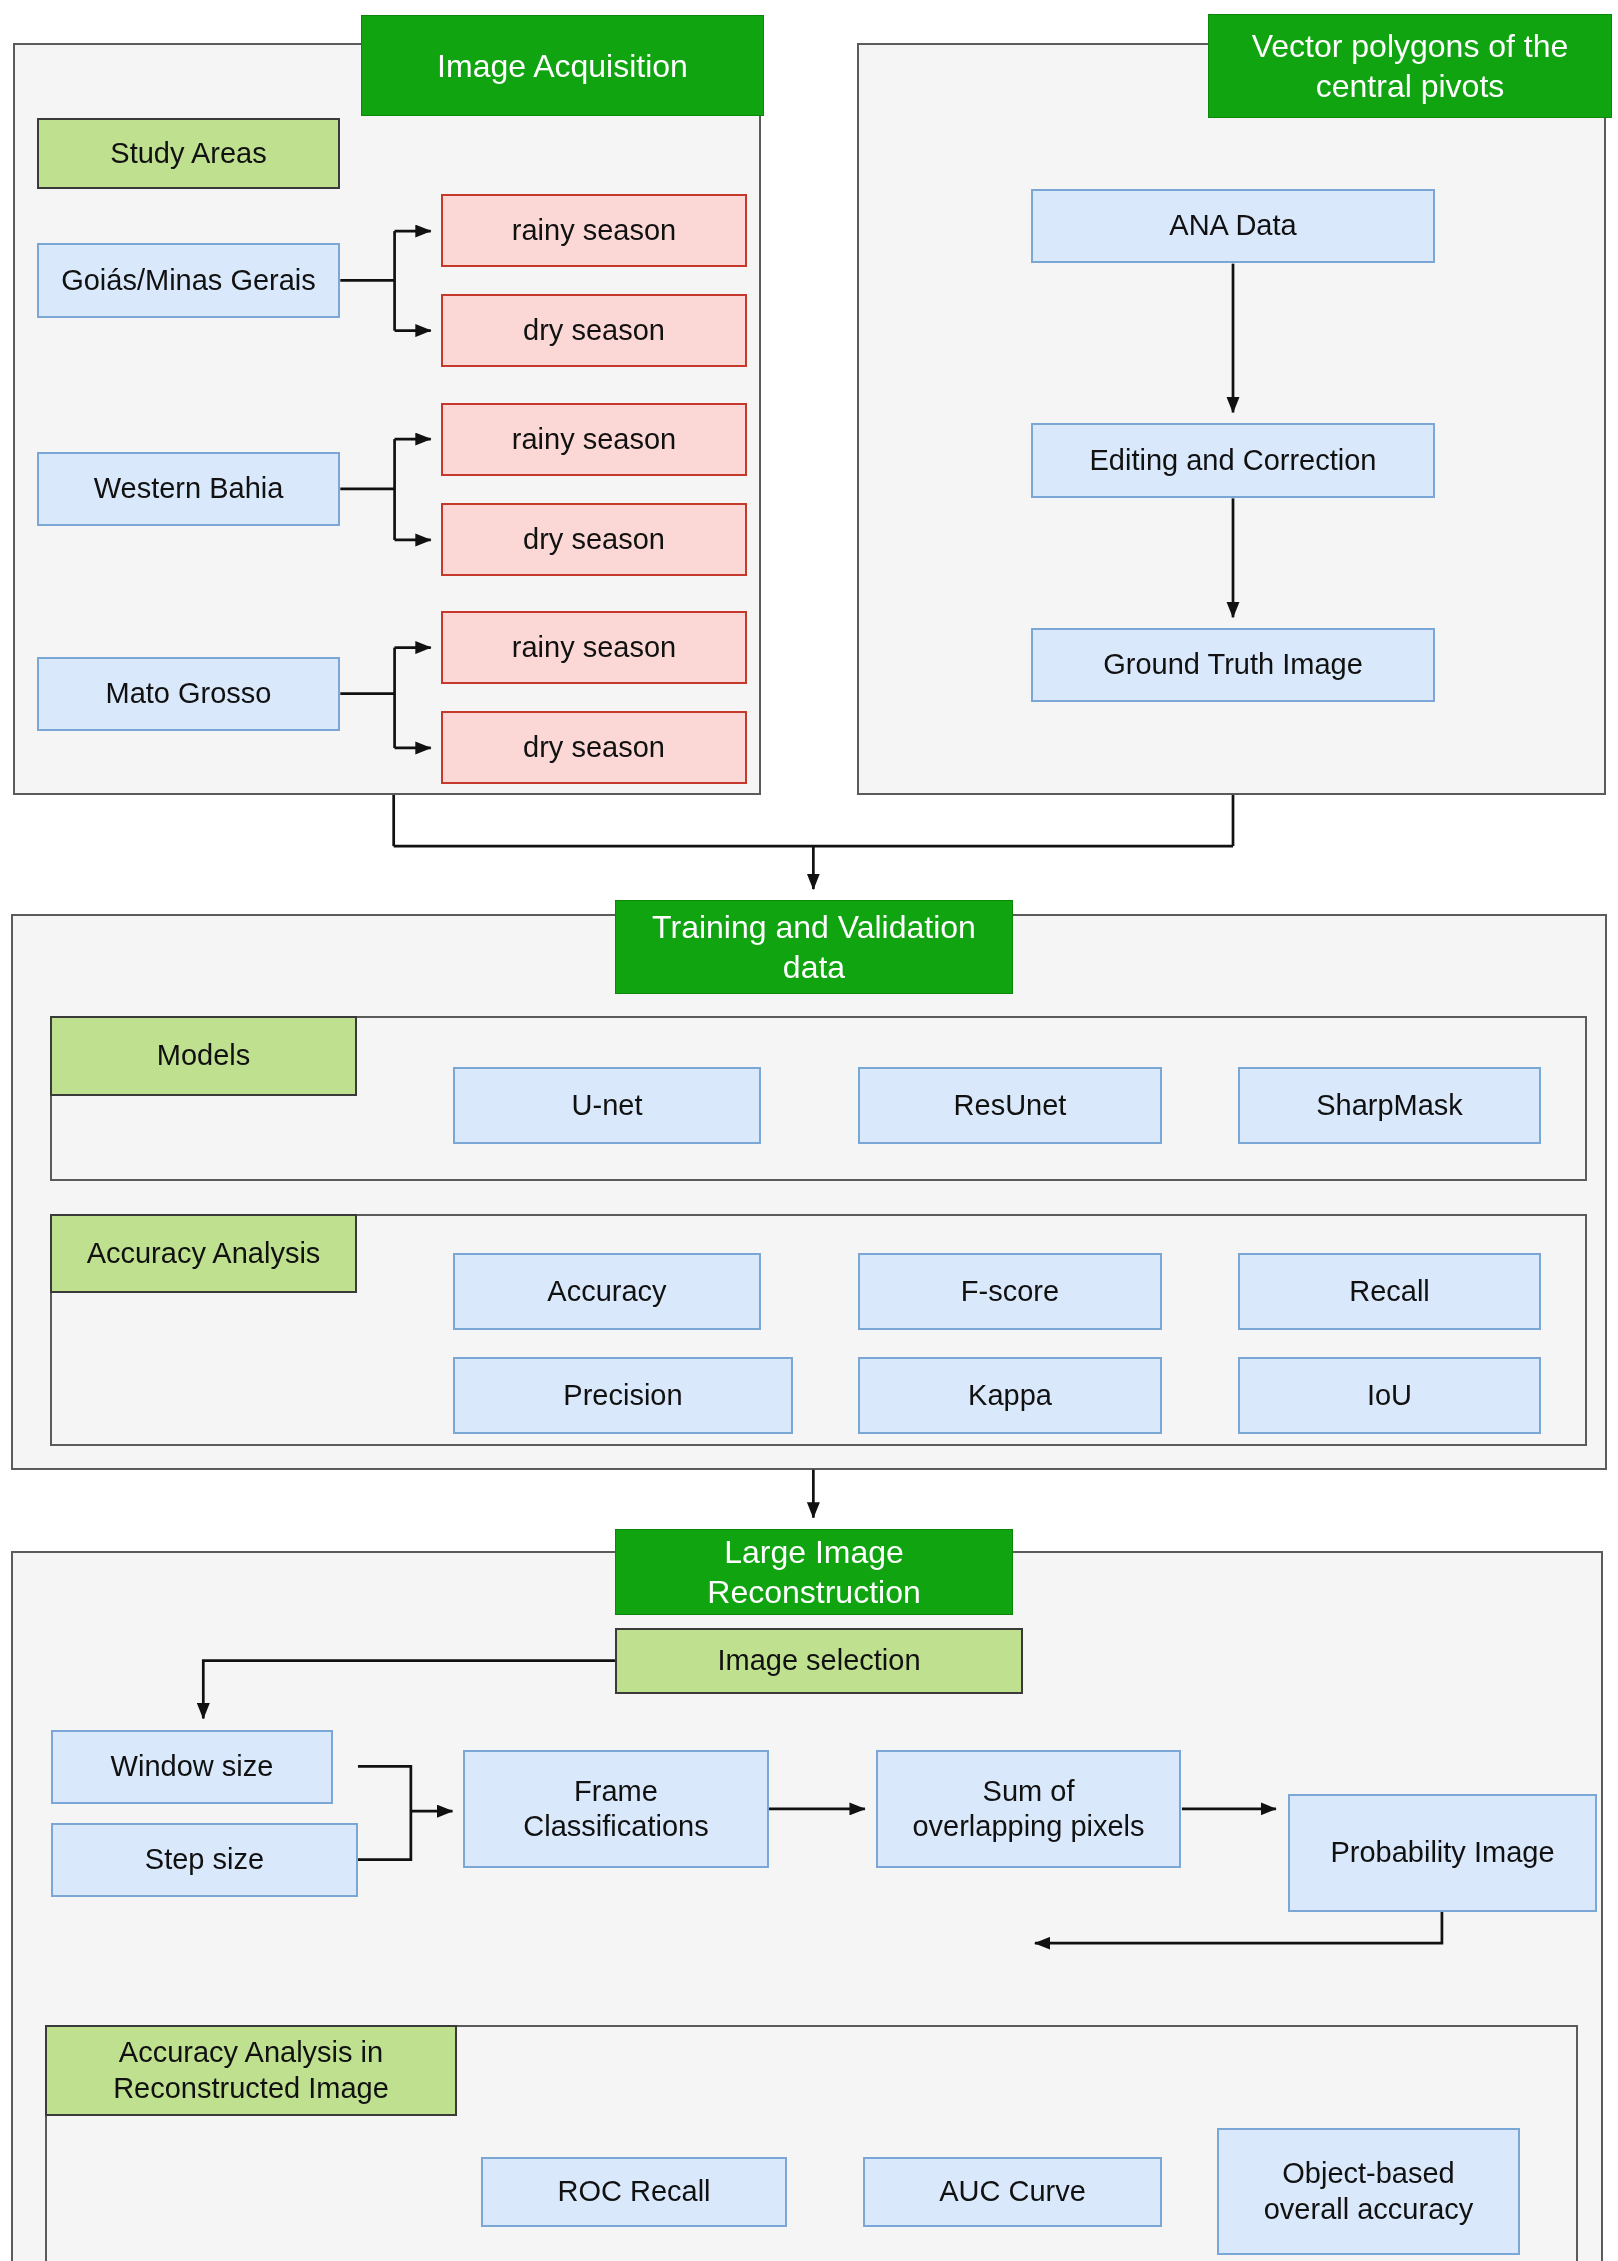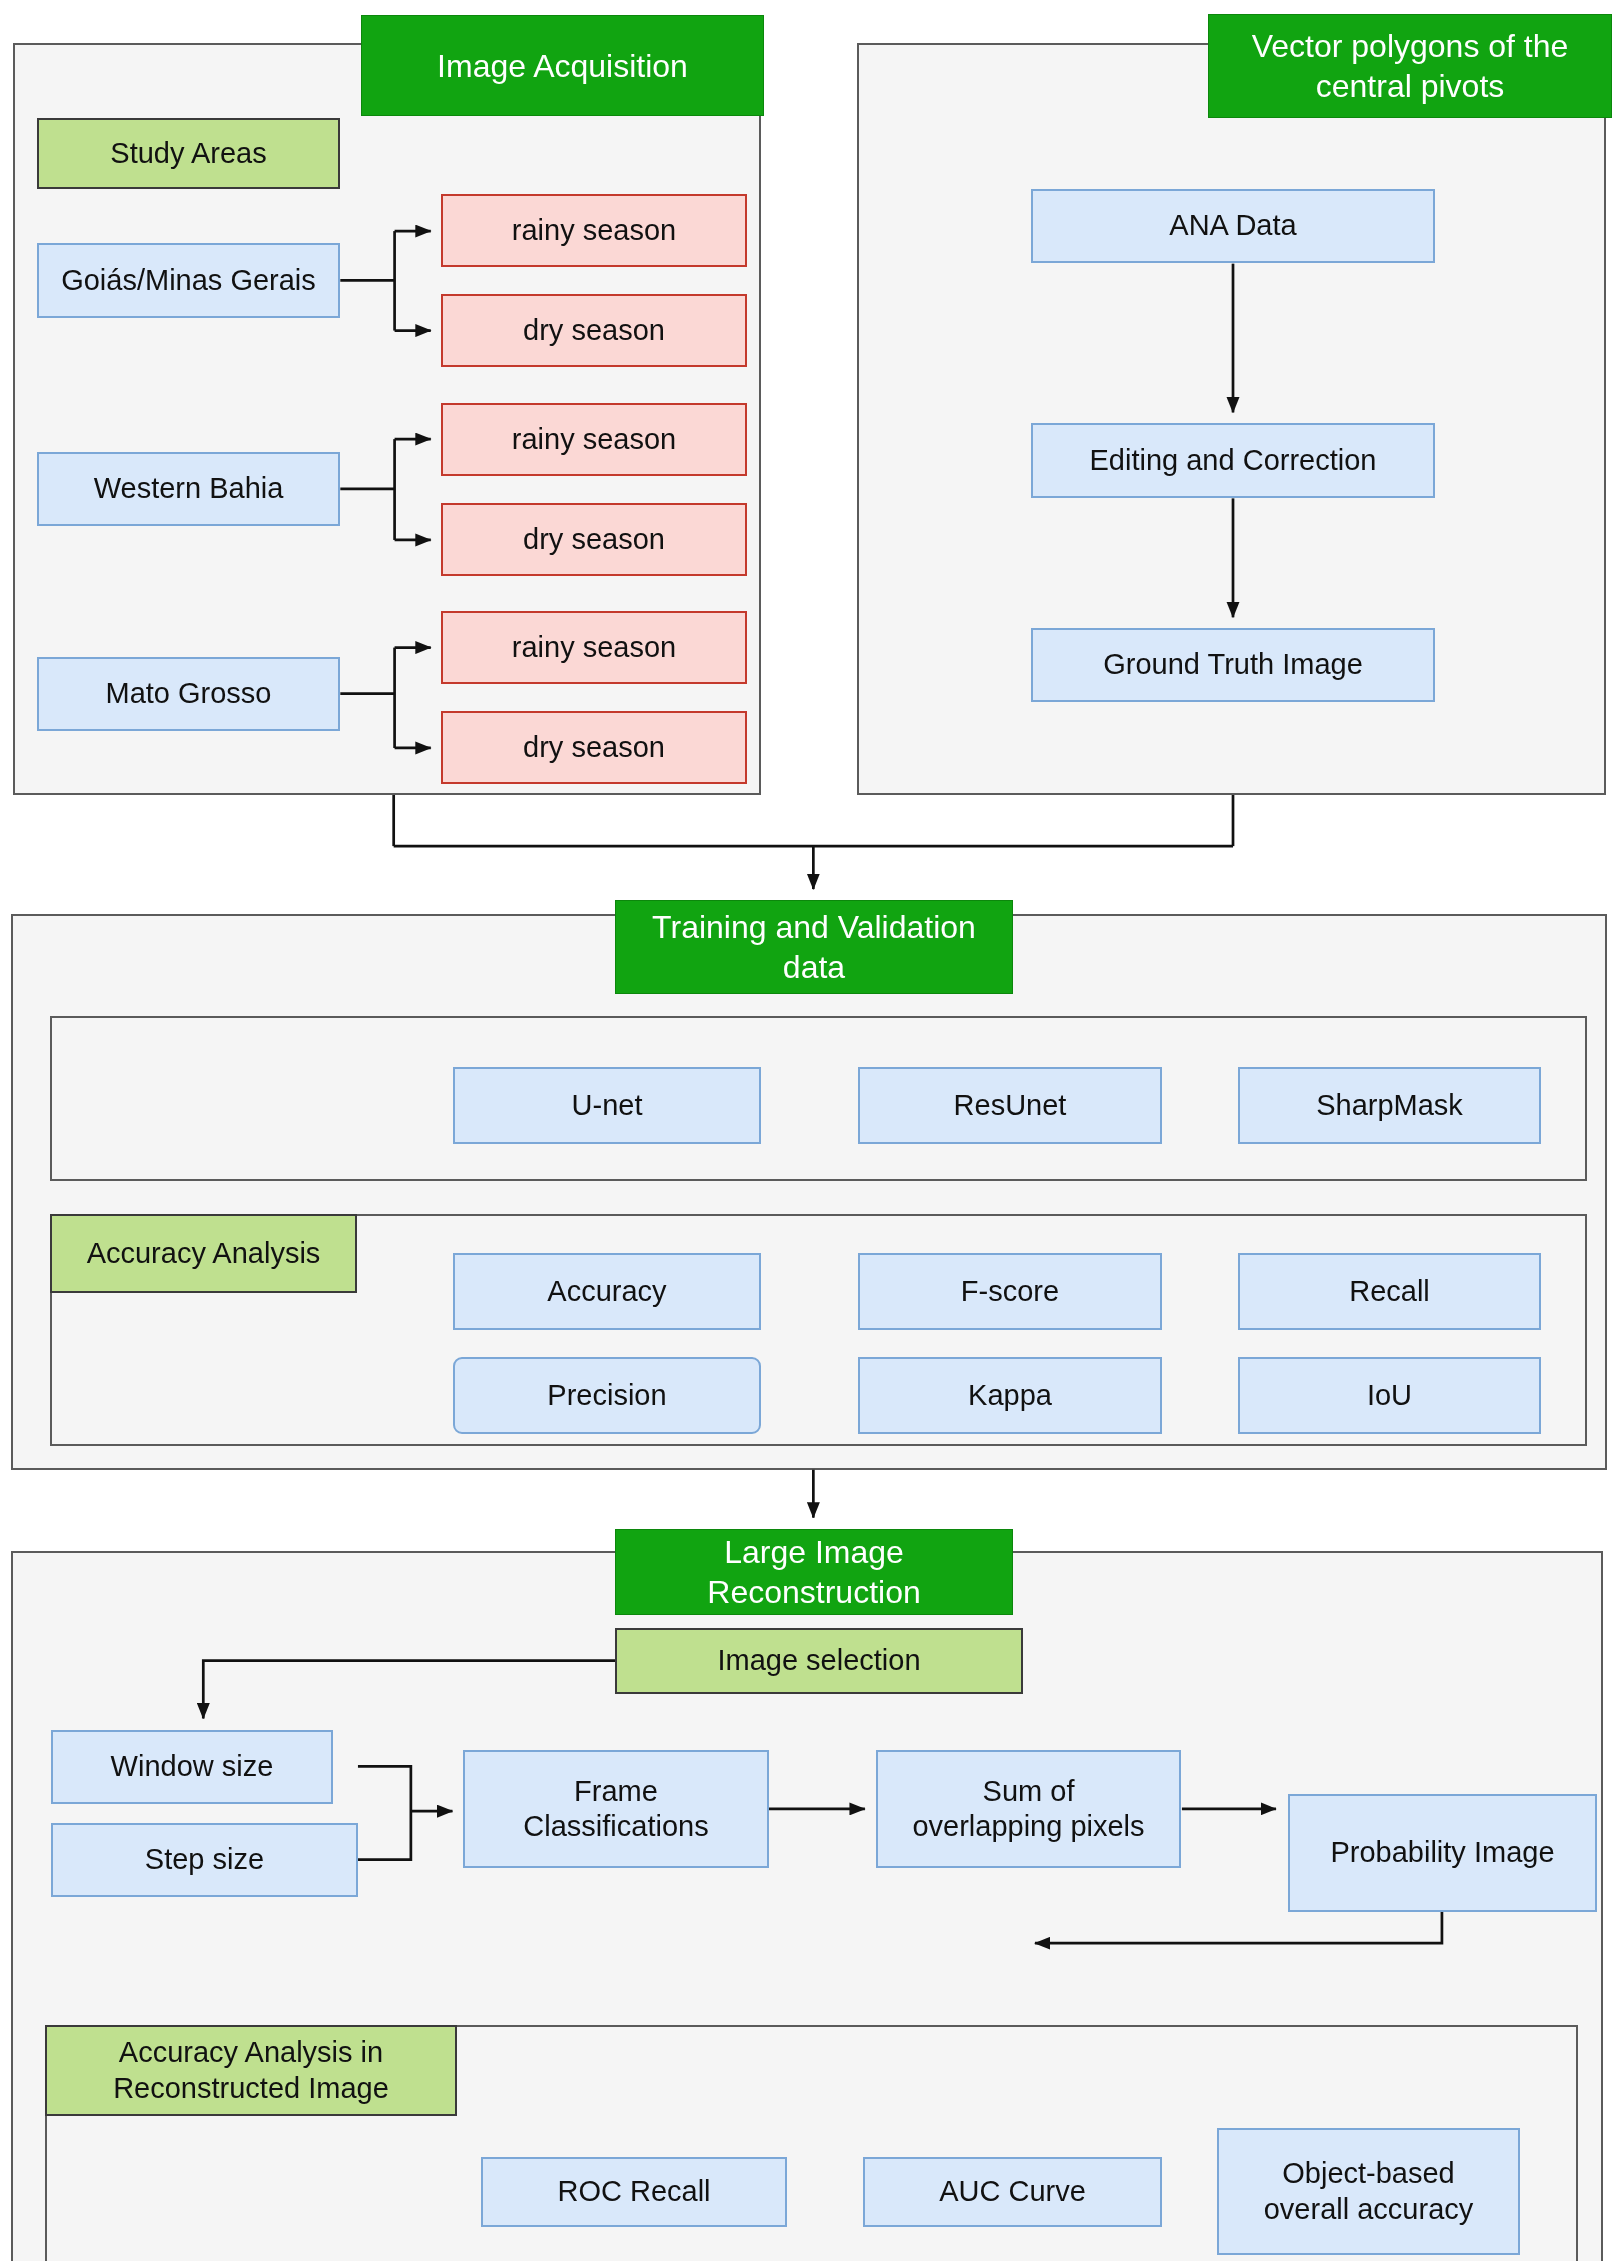--- a/index.html
+++ b/index.html
@@ -149,29 +149,30 @@
   <div class="box pinkbox" style="left:441px; top:294px; width:306px; height:73px;">dry season</div>
   <div class="box pinkbox" style="left:441px; top:403px; width:306px; height:73px;">rainy season</div>
   <div class="box pinkbox" style="left:441px; top:503px; width:306px; height:73px;">dry season</div>
   <div class="box pinkbox" style="left:441px; top:611px; width:306px; height:73px;">rainy season</div>
   <div class="box pinkbox" style="left:441px; top:711px; width:306px; height:73px;">dry season</div>
 
   <div class="box bluebox" style="left:1031px; top:189px; width:404px; height:74px;">ANA Data</div>
   <div class="box bluebox" style="left:1031px; top:423px; width:404px; height:75px;">Editing and Correction</div>
   <div class="box bluebox" style="left:1031px; top:628px; width:404px; height:74px;">Ground Truth Image</div>
 
+  <div class="box greenbox" style="left:50px; top:1016px; width:307px; height:80px;">Models</div>
   <div class="box bluebox" style="left:453px; top:1067px; width:308px; height:77px;">U-net</div>
   <div class="box bluebox" style="left:858px; top:1067px; width:304px; height:77px;">ResUnet</div>
   <div class="box bluebox" style="left:1238px; top:1067px; width:303px; height:77px;">SharpMask</div>
 
   <div class="box greenbox" style="left:50px; top:1214px; width:307px; height:79px;">Accuracy Analysis</div>
   <div class="box bluebox" style="left:453px; top:1253px; width:308px; height:77px;">Accuracy</div>
   <div class="box bluebox" style="left:858px; top:1253px; width:304px; height:77px;">F-score</div>
   <div class="box bluebox" style="left:1238px; top:1253px; width:303px; height:77px;">Recall</div>
-  <div class="box bluebox" style="left:453px; top:1357px; width:308px; height:77px;border-radius:9px;">Precision</div>
+  <div class="box bluebox" style="left:453px; top:1357px; width:340px; height:77px;">Precision</div>
   <div class="box bluebox" style="left:858px; top:1357px; width:304px; height:77px;">Kappa</div>
   <div class="box bluebox" style="left:1238px; top:1357px; width:303px; height:77px;">IoU</div>
 
   <div class="box greenbox" style="left:615px; top:1628px; width:408px; height:66px;">Image selection</div>
   <div class="box bluebox" style="left:51px; top:1730px; width:282px; height:74px;">Window size</div>
   <div class="box bluebox" style="left:51px; top:1823px; width:307px; height:74px;">Step size</div>
   <div class="box bluebox" style="left:463px; top:1750px; width:306px; height:118px;">Frame
 Classifications</div>
   <div class="box bluebox" style="left:876px; top:1750px; width:305px; height:118px;">Sum of
 overlapping pixels</div>

